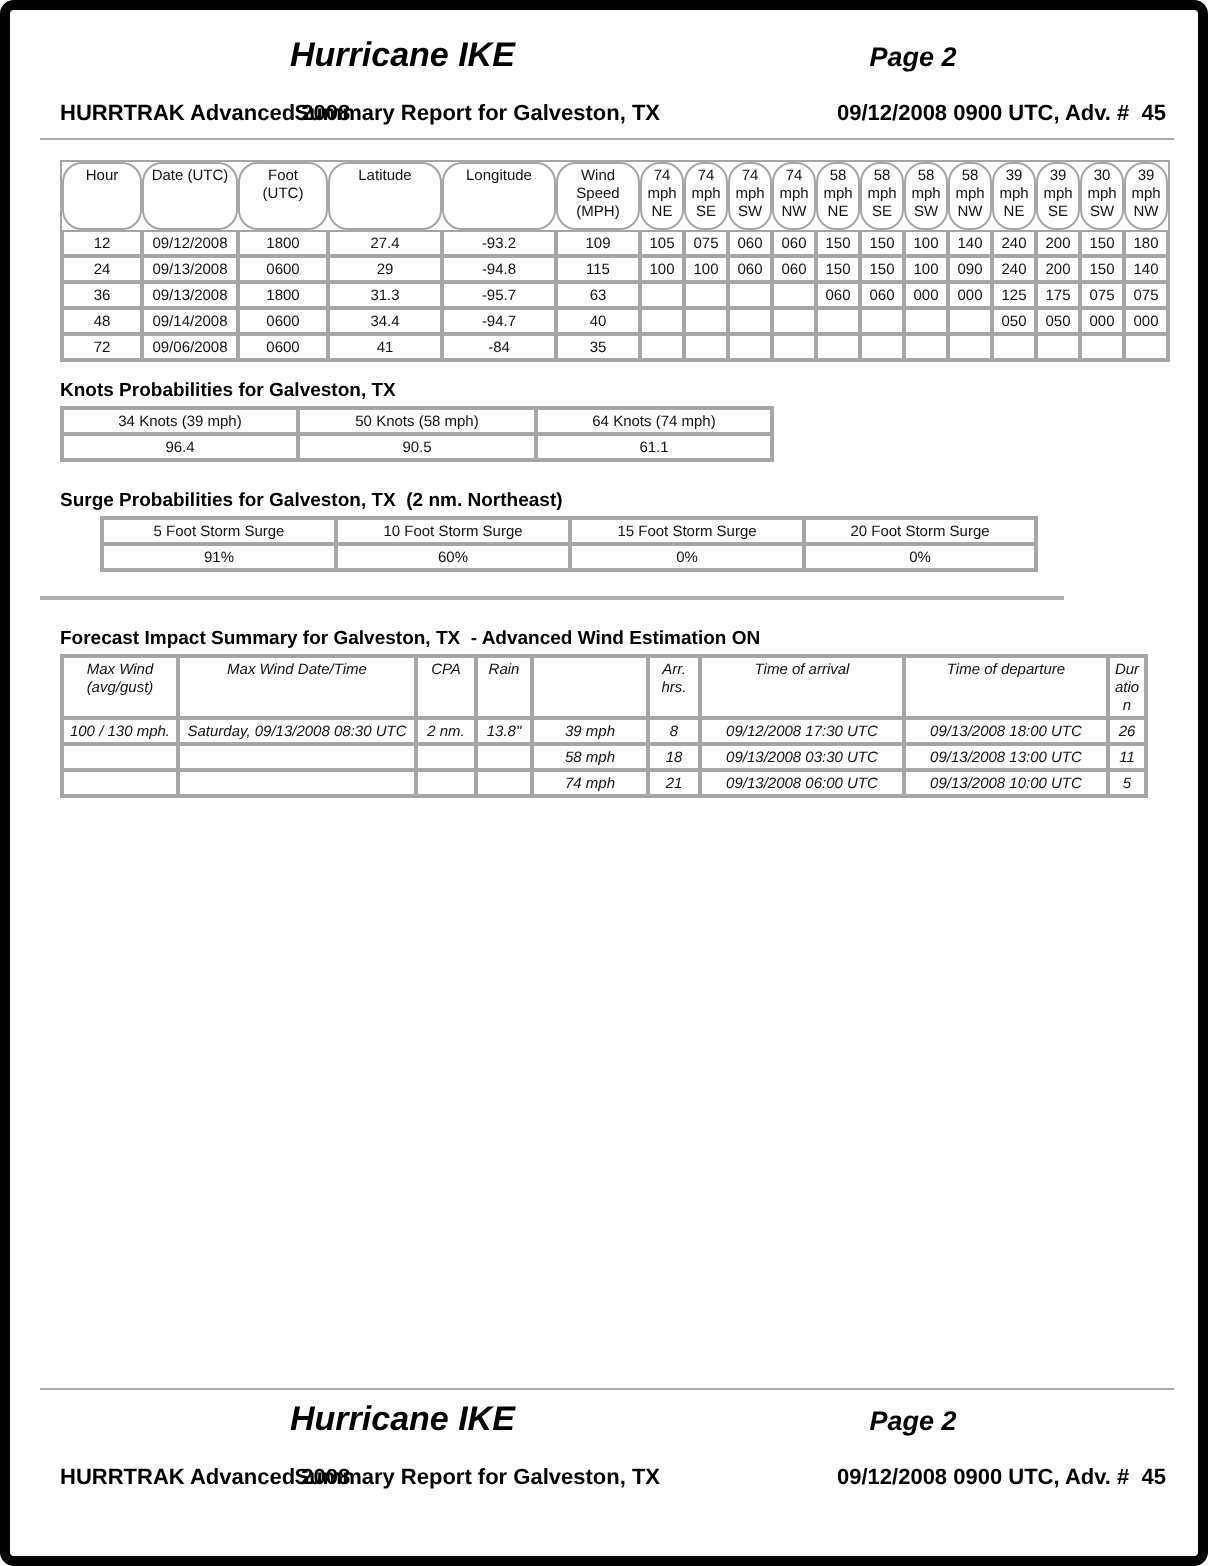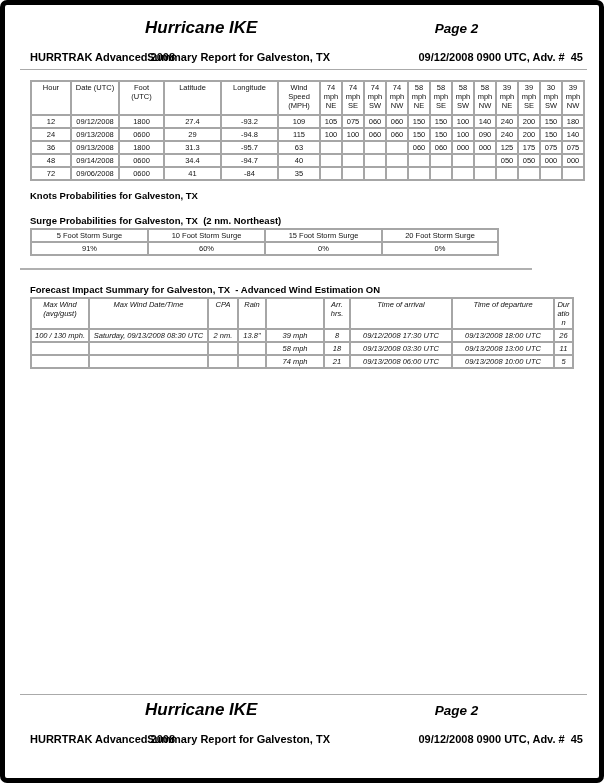--- a/index.html
+++ b/index.html
@@ -27,23 +27,23 @@
     border:1px solid #a6a6a6;background:#ffffff;
     font-size:7.5px;line-height:1.2;color:#111111;
   }
   table.grid th,table.grid td{
     border:1px solid #a6a6a6;padding:1px 1px;text-align:center;
     overflow:hidden;box-sizing:border-box;
   }
   table.grid th{font-weight:normal;vertical-align:top;white-space:pre-line;}
   table.grid td{vertical-align:middle;white-space:nowrap;height:11px;}
   table.main{width:553px;margin-top:10px;}
-  table.main thead th{height:34px;}
+  table.main thead th{height:34px;border-radius:10px;}
   table.wind{width:355px;}
-  table.surge{width:467px;}
+  table.surge{width:467px;margin-left:20px;}
   table.impact{width:542px;font-style:italic;}
   table.impact thead th{height:30px;}
   .section-title{font-size:9.5px;font-weight:bold;white-space:pre;margin:14px 0 2px 0;}
   .section-title.first{margin-top:9px;}
   
   .doc-footer{flex:0 0 auto;padding:0 16px 33px 25px;}
   .doc-footer .rule{margin-bottom:5px;}
 </style>
 </head>
 <body>
@@ -233,20 +233,41 @@
             <td></td>
             <td></td>
             <td></td>
             <td></td>
             <td></td>
           </tr>
         </tbody>
       </table>
 
     <div class="section-title first">Knots Probabilities for Galveston, TX</div>
+    <table class="grid wind">
+      <colgroup>
+        <col style="width:118px">
+          <col style="width:119px">
+          <col style="width:118px">
+      </colgroup>
+    <thead>
+          <tr>
+            <th>34 Knots (39 mph)</th>
+            <th>50 Knots (58 mph)</th>
+            <th>64 Knots (74 mph)</th>
+          </tr>
+        </thead>
+        <tbody>
+          <tr>
+            <td>96.4</td>
+            <td>90.5</td>
+            <td>61.1</td>
+          </tr>
+        </tbody>
+      </table>
 
     <div class="section-title">Surge Probabilities for Galveston, TX  (2 nm. Northeast)</div>
     <table class="grid surge">
       <colgroup>
         <col style="width:117px">
           <col style="width:117px">
           <col style="width:117px">
           <col style="width:116px">
       </colgroup>
     <thead>

